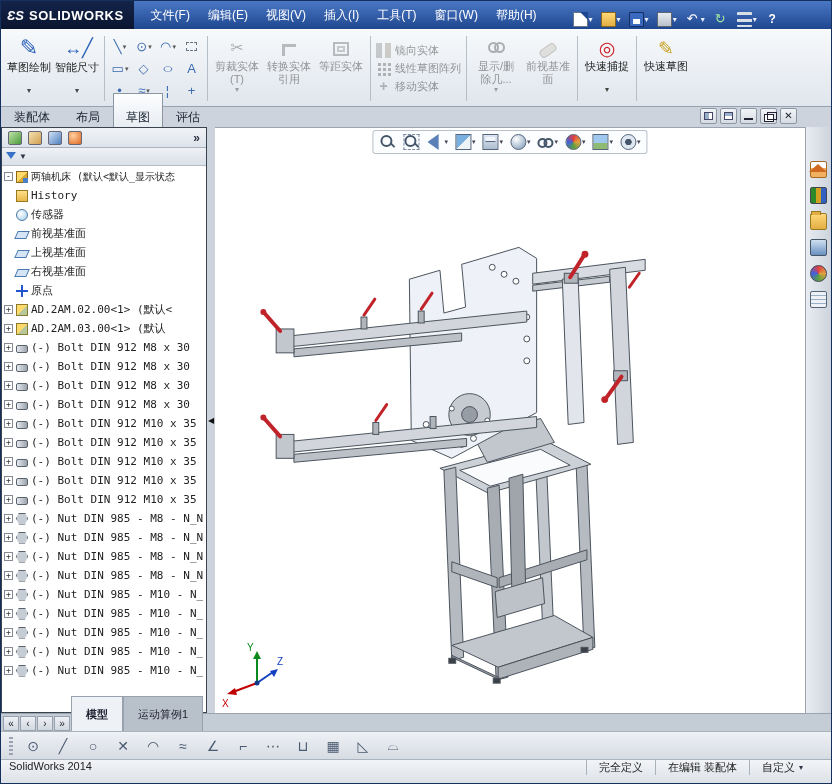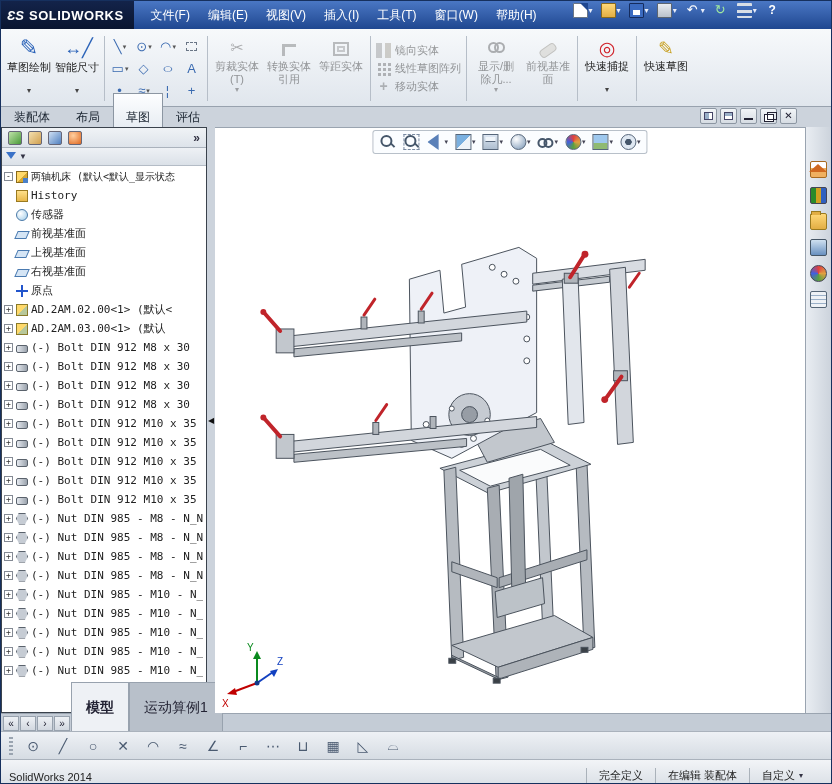--- a/index.html
+++ b/index.html
@@ -1,21 +1,21 @@
 <!DOCTYPE html>
 <html><head>
 <meta charset="utf-8">
 <style>
 *{box-sizing:border-box;margin:0;padding:0}
 html,body{width:832px;height:784px;overflow:hidden}
 body{font-family:"Liberation Sans",sans-serif;font-size:12px;background:#cfd6de;color:#222}
 .window{width:832px;height:784px;display:flex;flex-direction:column;border:1px solid #16305e}
 
 
-.titlebar{height:28px;background:linear-gradient(#4a77c4,#1f4790);display:flex;align-items:flex-start;flex:0 0 auto}
+.titlebar{height:28px;background:linear-gradient(#4a77c4,#1f4790);display:flex;align-items:flex-end;flex:0 0 auto}
 .brand{height:28px;background:linear-gradient(#13234a,#0a1530);display:flex;align-items:center;padding:0 10px 0 6px;gap:5px}
 .brand-mark{color:#fff;font-weight:bold;font-style:italic;font-size:13px}
 .brand-name{color:#fff;font-weight:bold;font-size:13px;letter-spacing:.5px}
 .menus{display:flex;margin-left:8px}
 .menu-item{color:#fff;padding:0 9px;line-height:28px;cursor:default}
 .quick{display:flex;align-items:center;margin-left:24px;gap:2px}
 .qbtn{display:flex;align-items:center;padding:2px 3px;border-radius:2px}
 .qi{width:15px;height:15px;display:inline-block;position:relative;border-radius:1px}
 .qdd{color:#e8eefb;font-size:8px;margin-left:1px}
 .qi-new{background:#fff;border:1px solid #6b7684}
@@ -140,26 +140,26 @@
 .tp-library{background:linear-gradient(90deg,#2a8a2a 33%,#d0a020 33% 66%,#3060c0 66%);border:1px solid #445}
 .tp-folder{background:linear-gradient(#ffd878,#e2ae44);border:1px solid #9a7a20}
 .tp-folder::before{content:"";position:absolute;left:0;top:-3px;width:8px;height:3px;background:#e2ae44;border:1px solid #9a7a20;border-bottom:none}
 .tp-palette{background:linear-gradient(#cfe0f0,#6890c0);border:1px solid #456}
 .tp-appearance{background:conic-gradient(#e04040,#e0a040,#58a040,#4060e0,#e04040);border-radius:50%;border:1px solid #445}
 .tp-props{background:repeating-linear-gradient(#eef2f6 0 3px,#9ab0c8 3px 4px);border:1px solid #567}
 
 
 .doctabs{height:18px;background:#c4ccd6;display:flex;align-items:flex-end;padding-left:2px;flex:0 0 auto;border-top:1px solid #9aa4b0}
 .dnav{width:16px;height:15px;text-align:center;line-height:14px;font-size:10px;color:#223;background:linear-gradient(#eef1f5,#d2d8e0);border:1px solid #98a2ae;margin-right:1px}
-.dtab{padding:17px 14px;font-size:14px;border:1px solid #98a2ae;border-bottom:none;background:#b8c0ca;color:#223;line-height:14px}
+.dtab{padding:10px 14px;font-size:11px;border:1px solid #98a2ae;border-bottom:none;background:#b8c0ca;color:#223;line-height:14px}
 .dtab.active{background:#eef1f5;font-weight:bold}
 .sketchbar{height:28px;background:linear-gradient(#eef1f5,#d6dce3);border-top:1px solid #aab2bc;display:flex;align-items:center;padding:0 8px;gap:10px;flex:0 0 auto}
 .grip{width:4px;height:18px;background:repeating-linear-gradient(#9aa4b0 0 2px,transparent 2px 4px)}
 .sk-btn{width:20px;height:20px;display:flex;align-items:center;justify-content:center;color:#4a5a70;font-size:14px}
-.statusbar{height:24px;background:linear-gradient(#f2f4f7,#dde2e8);border-top:1px solid #aab2bc;display:flex;align-items:flex-end;font-size:11px;color:#222;flex:0 0 auto}
+.statusbar{height:24px;background:linear-gradient(#f2f4f7,#dde2e8);border-top:1px solid #aab2bc;display:flex;align-items:flex-start;font-size:11px;color:#222;flex:0 0 auto}
 .sb-app{display:flex;align-items:center;padding:0 8px}
 .sb-spacer{flex:1 1 auto}
 .seg{border-left:1px solid #aab2ba;display:flex;align-items:center;padding:0 12px;gap:4px}
 .seg .dd8{font-size:8px;color:#334}
 .sb-grip{width:16px;border-left:1px solid #aab2ba;background:
  linear-gradient(135deg,transparent 60%,#9aa4b0 60% 65%,transparent 65% 75%,#9aa4b0 75% 80%,transparent 80% 90%,#9aa4b0 90% 95%,transparent 95%)}
 </style>
 </head>
 <body>
 

